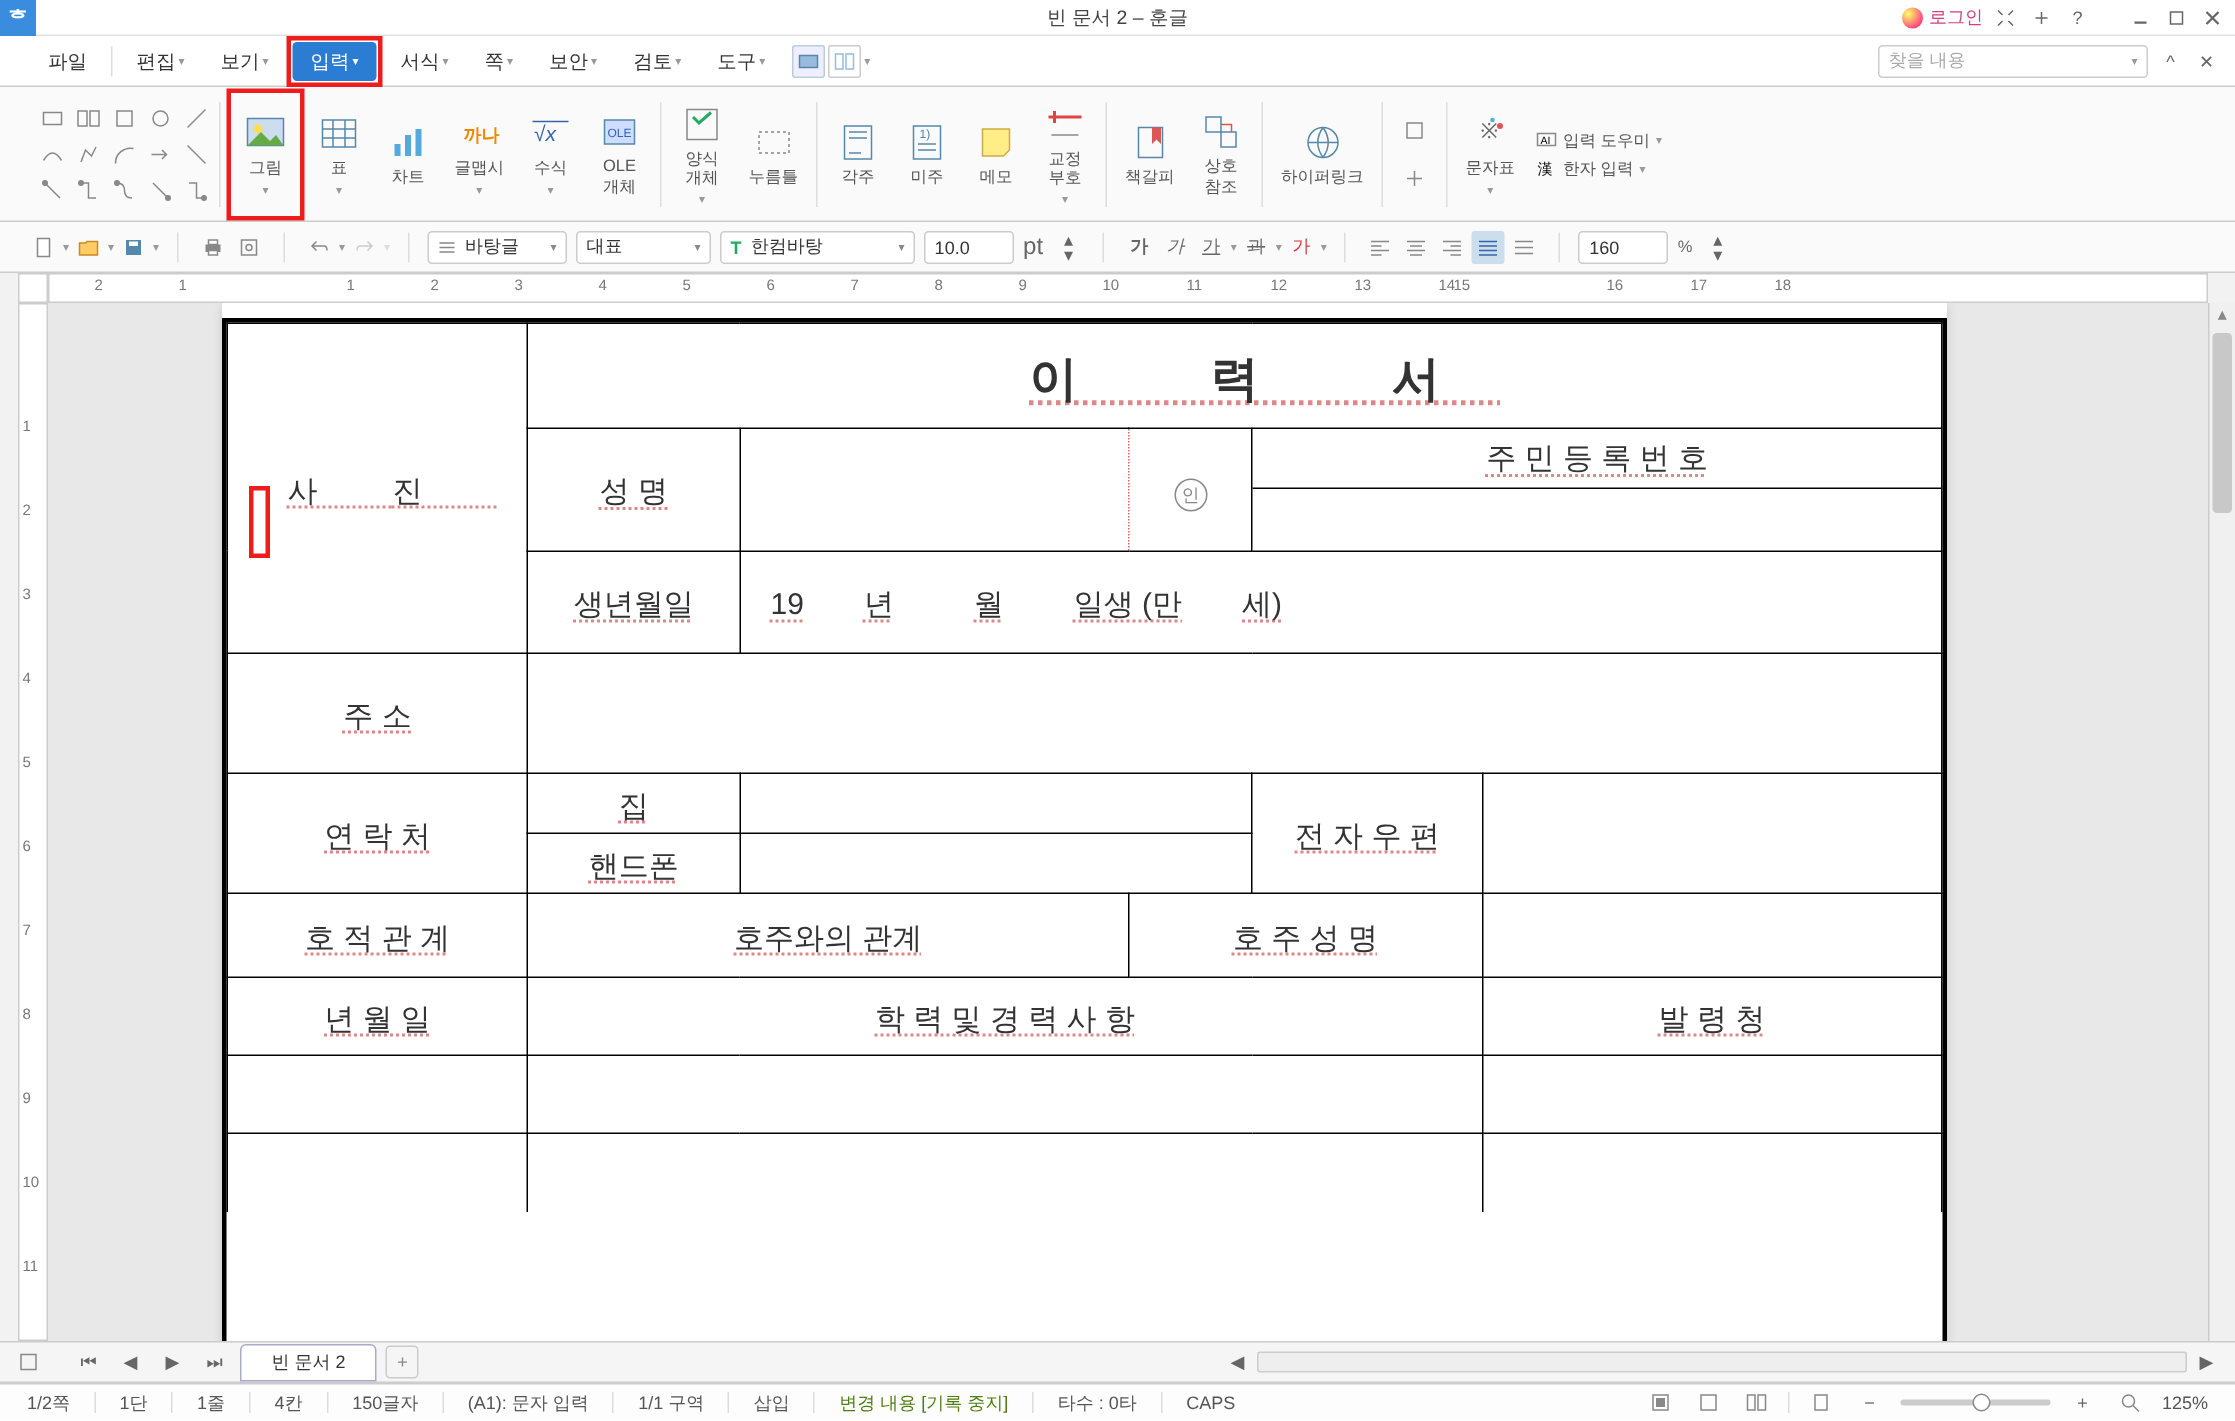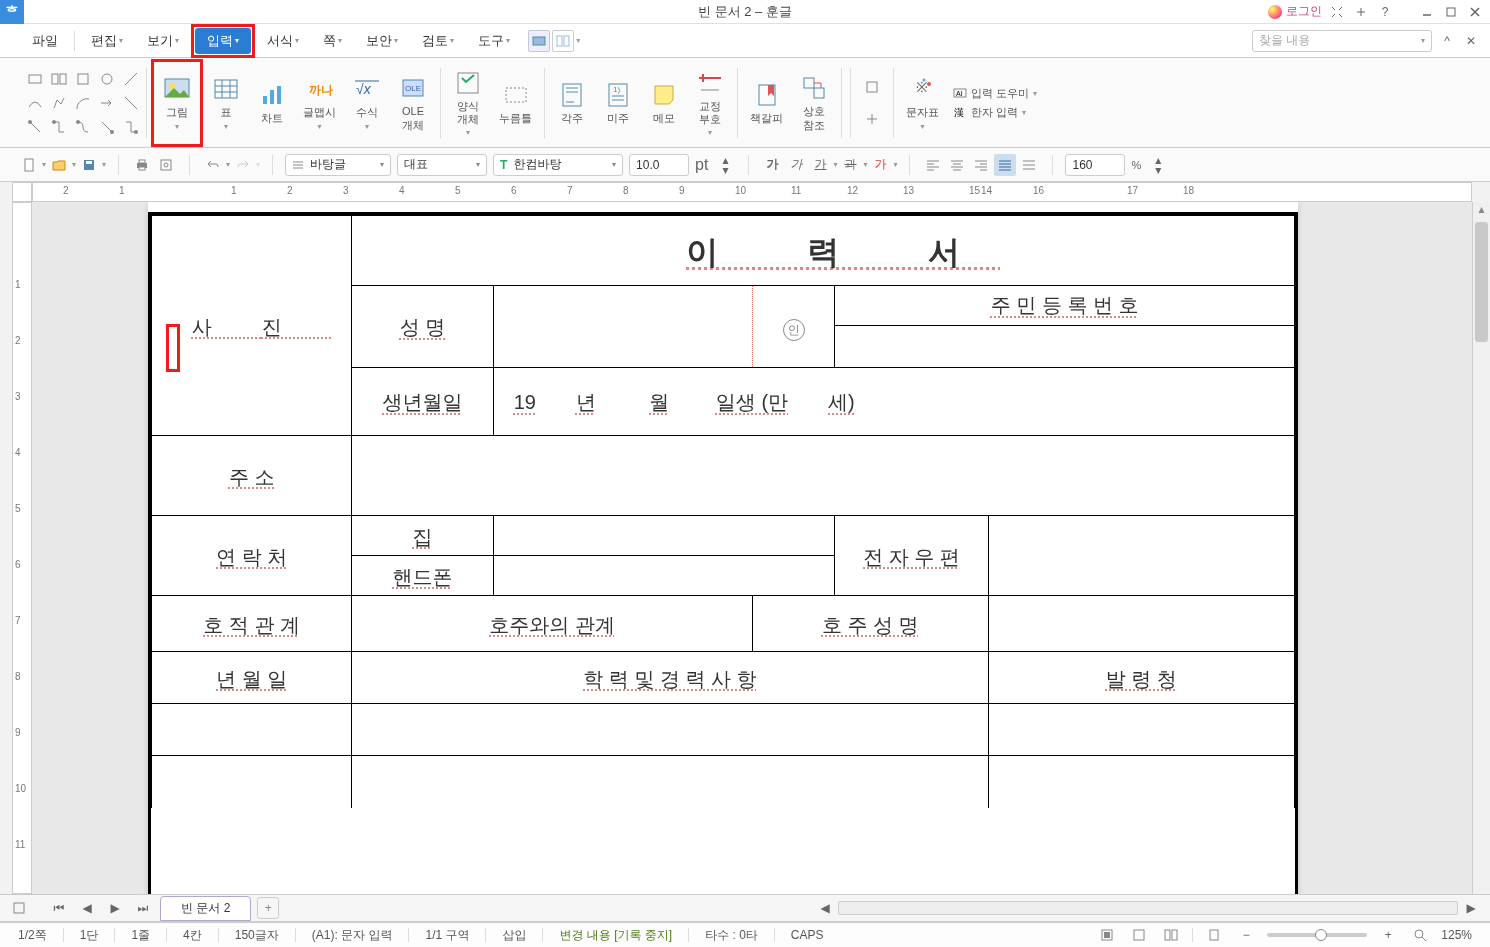--- a/index.html
+++ b/index.html
@@ -411,20 +411,29 @@
         <svg viewBox="0 0 26 26">
           <rect x="3" y="3" width="10" height="10" fill="none" stroke="#58a"></rect>
           <rect x="13" y="13" width="10" height="10" fill="none" stroke="#58a"></rect>
           <path d="M13 8 H20 V13" stroke="#d55" fill="none"></path>
         </svg>
       </div>
     <div class="ribbon-label" style="white-space:pre">상호
 참조</div>
   </div>
   <div class="ribbon-sep"></div>
+  <div class="ribbon-group">
+    <div class="ribbon-icon">
+        <svg viewBox="0 0 26 26">
+          <circle cx="13" cy="13" r="10" fill="none" stroke="#58a"></circle>
+          <path d="M3 13 H23 M13 3 Q6 13 13 23 M13 3 Q20 13 13 23" stroke="#58a" fill="none"></path>
+        </svg>
+      </div>
+    <div class="ribbon-label">하이퍼링크</div>
+  </div>
   <div class="ribbon-sep"></div>
   <div style="display:flex;flex-direction:column;gap:10px;padding:0 6px;">
     <div class="fb-btn">
         <svg viewBox="0 0 14 14">
           <rect x="2" y="2" width="10" height="10" stroke="#888" fill="none"></rect>
         </svg>
       </div>
     <div class="fb-btn">
         <svg viewBox="0 0 14 14">
           <path d="M2 7 H12 M7 2 V12" stroke="#888"></path>
@@ -509,21 +518,21 @@
       </div>
       <span class="menu-arrow">▾</span>
     <div class="fb-btn">
         <svg viewBox="0 0 14 14">
           <path d="M9 3 L12 6 L9 9 M12 6 H4 Q2 6 2 9" stroke="#ccc" fill="none"></path>
         </svg>
       </div>
       <span class="menu-arrow" style="color:#ddd">▾</span>
   </div>
   <div class="fb-sep"></div>
-  <div class="fb-select" style="width:106px">
+  <div class="fb-select" style="width:93px">
       <svg width="12" height="12" viewBox="0 0 12 12">
         <path d="M1 3 H11 M1 6 H11 M1 9 H11" stroke="#888"></path>
       </svg>
       <span>바탕글</span>
       <span class="arr" style="margin-left:auto">▾</span>
     </div>
   <div class="fb-select" style="width:90px">
       <span>대표</span>
       <span class="arr" style="margin-left:auto">▾</span>
     </div>
@@ -602,23 +611,23 @@
       <span class="tick" style="left: 366px;">4</span>
       <span class="tick" style="left: 422px;">5</span>
       <span class="tick" style="left: 478px;">6</span>
       <span class="tick" style="left: 534px;">7</span>
       <span class="tick" style="left: 590px;">8</span>
       <span class="tick" style="left: 646px;">9</span>
       <span class="tick" style="left: 702px;">10</span>
       <span class="tick" style="left: 758px;">11</span>
       <span class="tick" style="left: 814px;">12</span>
       <span class="tick" style="left: 870px;">13</span>
-      <span class="tick" style="left: 948px;">14</span>
+      <span class="tick" style="left: 926px;">14</span>
       <span class="tick" style="left: 936px;">15</span>
-      <span class="tick" style="left: 1000px;">16</span>
+      <span class="tick" style="left: 1038px;">16</span>
       <span class="tick" style="left: 1094px;">17</span>
       <span class="tick" style="left: 1150px;">18</span>
     </div>
   <div class="vruler" id="vruler">
       <span class="tick" style="top: 20px;"></span>
       <span class="tick" style="top: 76px;">1</span>
       <span class="tick" style="top: 132px;">2</span>
       <span class="tick" style="top: 188px;">3</span>
       <span class="tick" style="top: 244px;">4</span>
       <span class="tick" style="top: 300px;">5</span>

